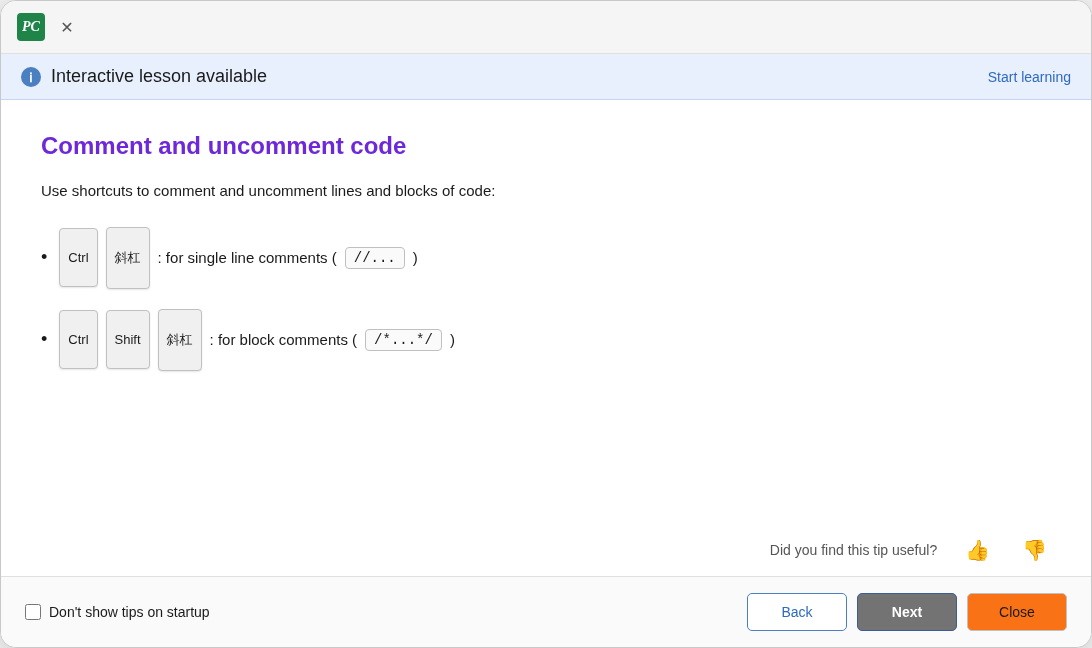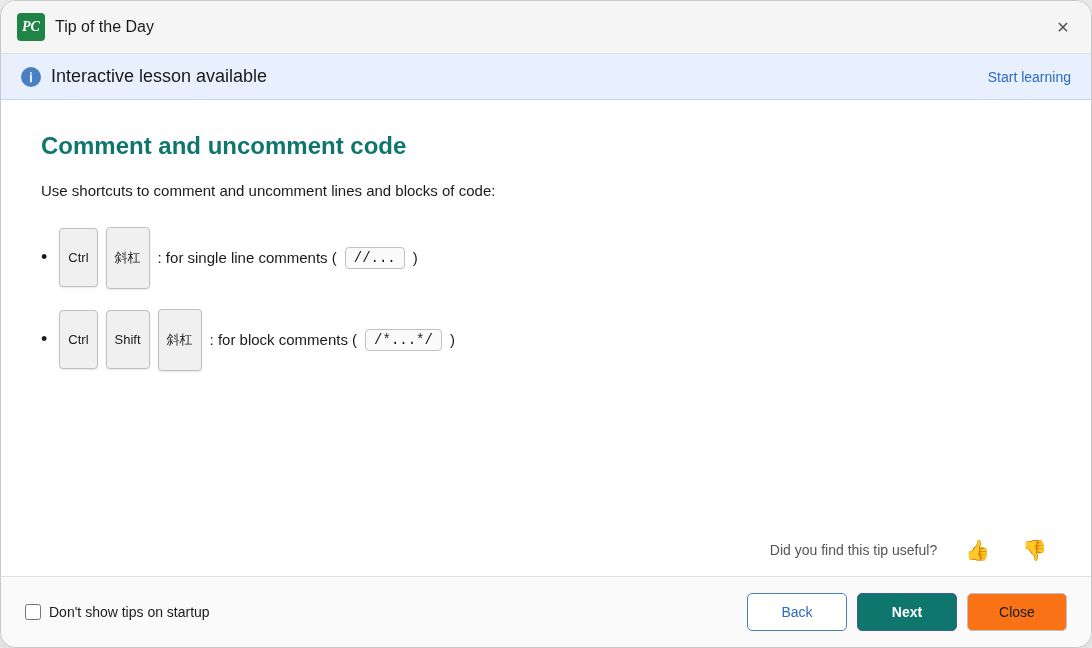--- a/index.html
+++ b/index.html
@@ -122,21 +122,21 @@
     
     .content {
       flex: 1;
       padding: 32px 40px 20px 40px;
       overflow-y: auto;
     }
 
     .tip-title {
       font-size: 24px;
       font-weight: 700;
-      color: #0f766e;
+      color: #6d28d9;
       margin-bottom: 20px;
     }
 
     .tip-description {
       font-size: 15px;
       color: #1a1a1a;
       margin-bottom: 24px;
       line-height: 1.5;
     }
 
@@ -250,21 +250,21 @@
       min-width: 100px;
     }
 
     .btn-back {
       background: #ffffff;
       border: 1.5px solid #4a7fc1;
       color: #2d6ac0;
     }
 
     .btn-next {
-      background: #0f766e;
+      background: #737373;
       border: 1.5px solid #3a5d98;
       color: #ffffff;
       font-weight: 600;
     }
 
     .btn-close {
       background: #f97316;
       border: 1.5px solid #c0c0c0;
       color: #1a1a1a;
     }
@@ -275,21 +275,20 @@
   </style>
 </head>
 <body>
 
 <div class="dialog">
 
   <div class="title-bar">
     <div class="title-bar-icon">
       <span class="title-bar-icon-inner">PC</span>
     </div>
-    <span class="title-bar-text">Tip of the Day</span>
     <button class="close-button">✕</button>
   </div>
 
   <div class="info-banner">
     <div class="info-banner-left">
       <div class="info-icon">ℹ</div>
       <span class="info-banner-text">Interactive lesson available</span>
     </div>
     <a class="start-learning-link">Start learning</a>
   </div>

